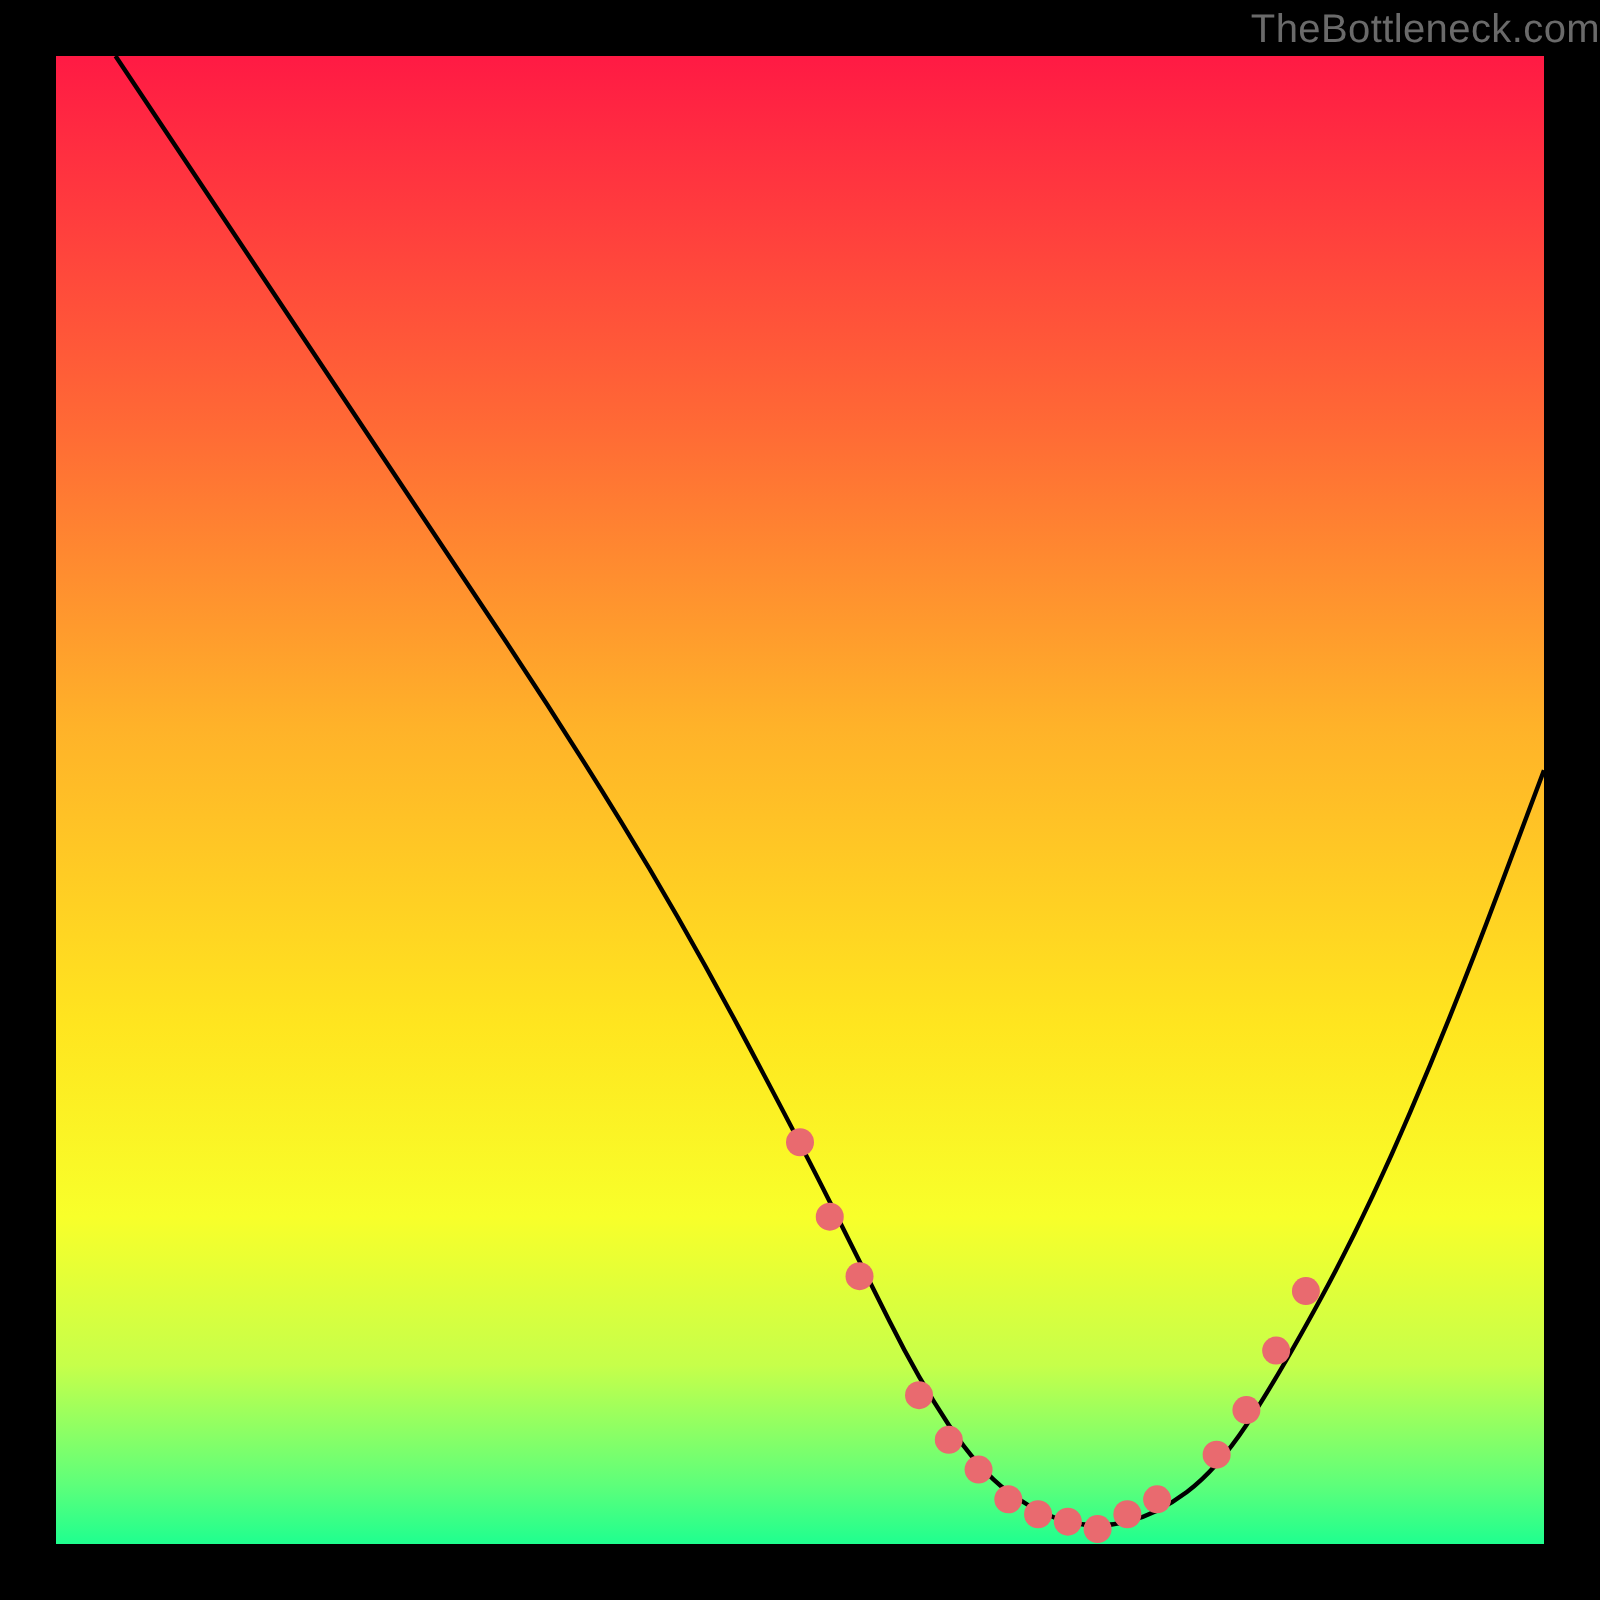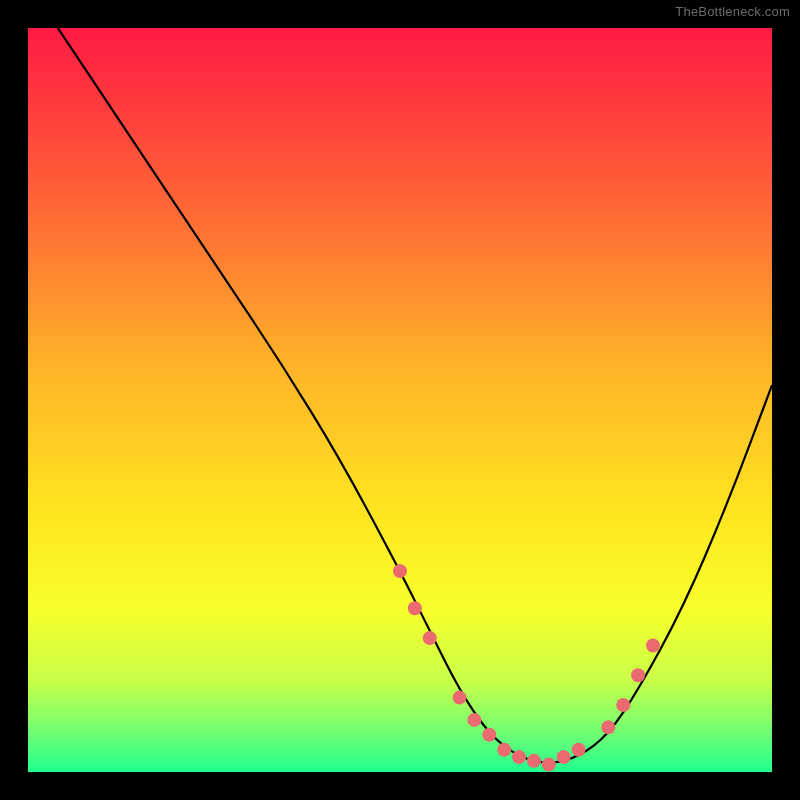--- a/index.html
+++ b/index.html
@@ -26,23 +26,23 @@
       #ffe51f 65%,
       #f8ff2a 78%,
       #c6ff4a 88%,
       #5eff7a 96%,
       #1fff8f 100%
     );
   }
   .watermark {
     position: absolute;
     top: 4px;
-    right: 10px;
+    right: 0;
     color: #6a6a6a;
-    font-size: 13px;
+    font-size: 20px;
     font-weight: 500;
     letter-spacing: 0.2px;
   }
   svg.curve {
     position: absolute;
     top: 0;
     left: 0;
     width: 744px;
     height: 744px;
   }

